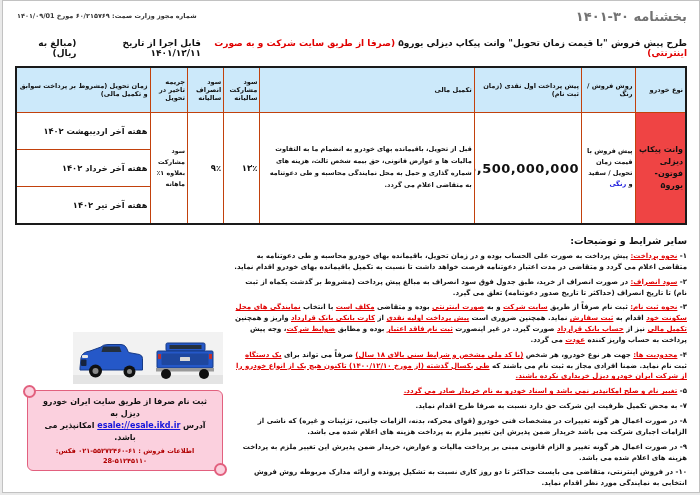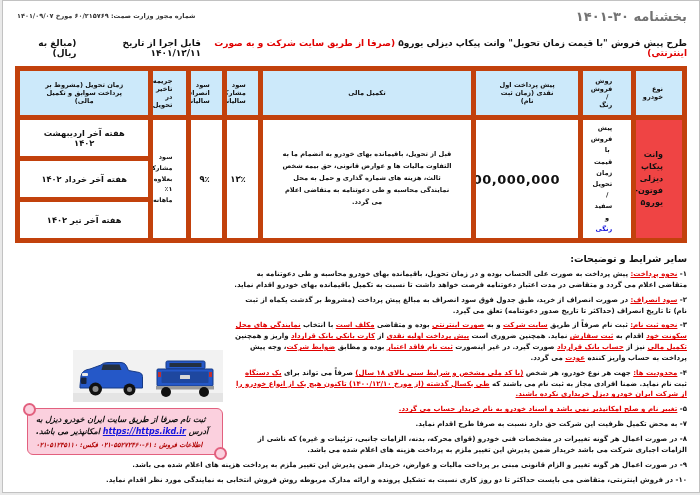--- a/index.html
+++ b/index.html
@@ -32,23 +32,23 @@
     display:flex;justify-content:space-between;align-items:baseline;
     margin-top:9px;font-size:9px;font-weight:bold;color:#111;
   }
   .plan-red{color:#e00000;}
   
   table.main{
     width:100%;border-collapse:collapse;margin-top:8px;
     table-layout:fixed;
   }
   table.main th,table.main td{
-    border:5px solid #c2410c;
-    text-align:center;vertical-align:middle;
-    padding:2px 19px;color:#111;
+    border:1px solid #c2410c;
+    text-align:right;vertical-align:middle;
+    padding:2px 2px;color:#111;
     overflow:hidden;
   }
   table.main{border:2px solid #1a1a1a;}
   th.blue,td.blue{background:#ef4444;}
   table.main th{font-size:6.6px;font-weight:bold;height:40px;background:#cce9fa;}
   td.vehicle{font-size:8px;font-weight:bold;line-height:1.5;}
   td.method{font-size:6.6px;font-weight:bold;line-height:1.7;}
   td.method .clr{color:#1414dc;}
   td.price{font-size:13px;font-weight:bold;letter-spacing:.5px;}
   td.fincomp{font-size:6.6px;font-weight:bold;line-height:1.8;padding:2px 8px;}
@@ -64,40 +64,40 @@
   .seg-r{color:#e00000;text-decoration:underline;}
   
   .media-float{
     float:left;width:208px;margin:80px 8px 2px 0;
     direction:rtl;
   }
   .truck-img{display:block;width:150px;height:54px;margin:0 0 5px 14px;}
   .callout{
     position:relative;width:196px;box-sizing:border-box;
     background:#fbd0de;border:1.5px solid #e2607e;border-radius:6px;
-    padding:5px 8px 4px 8px;text-align:left;font-style:italic;
+    padding:5px 8px 4px 8px;text-align:center;
   }
   .callout .c1{font-size:8px;font-weight:bold;color:#111;line-height:1.5;}
   .callout .c-link{color:#1414dc;text-decoration:underline;font-weight:bold;}
   .callout .c3{font-size:6.6px;font-weight:bold;color:#b00000;margin-top:2px;}
   .curl{
     position:absolute;width:9px;height:9px;border-radius:50%;
     border:2px solid #e2607e;background:#fbd0de;
   }
   .curl.tl{top:-6px;right:auto;left:-5px;}
   .curl.br{bottom:-6px;right:-5px;}
 </style>
 </head>
 <body>
 
 <div class="page">
 
   <div class="hdr">
     <div class="bulletin-title">بخشنامه ۳۰-۱۴۰۱</div>
-    <div class="permit">شماره مجوز وزارت صمت: ۶۰/۲۱۵۷۶۹ مورخ ۱۴۰۱/۰۹/۰۷</div>
+    <div class="permit">شماره مجوز وزارت صمت: ۶۰/۲۱۵۷۶۹ مورخ ۱۴۰۱/۰۹/01</div>
   </div>
 
   <div class="plan-line">
     <span>
       <span>طرح پیش فروش "با قیمت زمان تحویل" وانت پیکاپ دیزلی یورو۵</span>
       <span class="plan-red">(صرفا از طریق سایت شرکت و به صورت اینترنتی)</span>
     </span>
     <span>قابل اجرا از  تاریخ   ۱۴۰۱/۱۲/۱۱</span>
     <span>(مبالغ به ریال)</span>
   </div>
@@ -171,30 +171,30 @@
         <rect x="272" y="44" width="6" height="10" fill="#c03030"></rect>
         <rect x="166" y="72" width="116" height="7" fill="#9a9a9a"></rect>
         <circle cx="186" cy="84" r="10" fill="#101010"></circle>
         <circle cx="262" cy="84" r="10" fill="#101010"></circle>
       </svg>
       <div class="callout">
         <span class="curl tl"></span>
         <span class="curl br"></span>
         <div class="c1">ثبت نام صرفا از طریق سایت ایران خودرو دیزل به</div>
         <div class="c1">
-          <span>آدرس </span><a class="c-link" href="#">https://https.ikd.ir</a><span> امکانپذیر می باشد.</span>
+          <span>آدرس </span><a class="c-link" href="#">esale://esale.ikd.ir</a><span> امکانپذیر می باشد.</span>
         </div>
-        <div class="c3">اطلاعات فروش : ۶۱-۵۵۲۷۲۴۶۰-۰۲۱   فکس: ۵۱۲۴۵۱۱۰-۰۲۱</div>
+        <div class="c3">اطلاعات فروش : ۶۱-۵۵۲۷۲۴۶۰-۰۲۱   فکس: ۵۱۲۴۵۱۱۰-28</div>
       </div>
     </div>
 
   <div class="term"><span class="tn">۱- </span><span class="seg seg-r">نحوه پرداخت:</span><span class="seg"> پیش پرداخت به صورت علی الحساب بوده و در زمان تحویل، باقیمانده بهای خودرو محاسبه و طی دعوتنامه به متقاضی اعلام می گردد و متقاضی در مدت اعتبار دعوتنامه فرصت خواهد داشت تا نسبت به تکمیل باقیمانده بهای خودرو اقدام نماید.</span></div>
       <div class="term"><span class="tn">۲- </span><span class="seg seg-r">سود انصراف:</span><span class="seg"> در صورت انصراف از خرید، طبق جدول فوق سود انصراف به مبالغ پیش پرداخت (مشروط بر گذشت یکماه از ثبت نام) تا تاریخ انصراف (حداکثر تا تاریخ صدور دعوتنامه) تعلق می گیرد.</span></div>
       <div class="term"><span class="tn">۳- </span><span class="seg seg-r">نحوه ثبت نام:</span><span class="seg"> ثبت نام صرفاً از طریق </span><span class="seg seg-r">سایت شرکت</span><span class="seg"> و به </span><span class="seg seg-r">صورت اینترنتی</span><span class="seg"> بوده و متقاضی </span><span class="seg seg-r">مکلف است</span><span class="seg"> با انتخاب </span><span class="seg seg-r">نمایندگی های محل سکونت خود</span><span class="seg"> اقدام به </span><span class="seg seg-r">ثبت سفارش</span><span class="seg"> نماید. همچنین ضروری است </span><span class="seg seg-r">پیش پرداخت اولیه نقدی</span><span class="seg"> از </span><span class="seg seg-r">کارت بانکی بانک قرارداد</span><span class="seg"> واریز و همچنین </span><span class="seg seg-r">تکمیل مالی</span><span class="seg"> نیز از </span><span class="seg seg-r">حساب بانک قرارداد</span><span class="seg"> صورت گیرد. در غیر اینصورت </span><span class="seg seg-r">ثبت نام فاقد اعتبار</span><span class="seg"> بوده و مطابق </span><span class="seg seg-r">ضوابط شرکت</span><span class="seg">، وجه پیش پرداخت به حساب واریز کننده </span><span class="seg seg-r">عودت</span><span class="seg"> می گردد.</span></div>
       <div class="term"><span class="tn">۴- </span><span class="seg seg-r">محدودیت ها:</span><span class="seg"> جهت هر نوع خودرو، هر شخص </span><span class="seg seg-r">(با کد ملی مشخص و شرایط سنی بالای ۱۸ سال)</span><span class="seg"> صرفاً می تواند برای </span><span class="seg seg-r">یک دستگاه</span><span class="seg"> ثبت نام نماید. ضمنا افرادی مجاز به ثبت نام می باشند که </span><span class="seg seg-r">طی یکسال گذشته (از مورخ ۱۴۰۰/۱۲/۱۰) تاکنون هیچ یک از انواع خودرو را از شرکت ایران خودرو دیزل خریداری نکرده باشند.</span></div>
-      <div class="term"><span class="tn">۵- </span><span class="seg seg-r">تغییر نام و صلح امکانپذیر نمی باشد و اسناد خودرو به نام خریدار حساب می گردد.</span></div>
+      <div class="term"><span class="tn">۵- </span><span class="seg seg-r">تغییر نام و صلح امکانپذیر نمی باشد و اسناد خودرو به نام خریدار صادر می گردد.</span></div>
       <div class="term"><span class="tn">۷- </span><span class="seg"> به محض تکمیل ظرفیت این شرکت حق دارد نسبت به صرفا طرح اقدام نماید.</span></div>
       <div class="term"><span class="tn">۸- </span><span class="seg"> در صورت اعمال هر گونه تغییرات در مشخصات فنی خودرو (قوای محرکه، بدنه، الزامات جانبی، تزئینات و غیره) که ناشی از الزامات اجباری شرکت می باشد خریدار ضمن پذیرش این تغییر ملزم به پرداخت هزینه های اعلام شده می باشد.</span></div>
       <div class="term"><span class="tn">۹- </span><span class="seg"> در صورت اعمال هر گونه تغییر و الزام قانونی مبنی بر پرداخت مالیات و عوارض، خریدار ضمن پذیرش این تغییر ملزم به پرداخت هزینه های اعلام شده می باشد.</span></div>
       <div class="term"><span class="tn">۱۰- </span><span class="seg"> در فروش اینترنتی، متقاضی می بایست حداکثر تا دو روز کاری نسبت به تشکیل پرونده و ارائه مدارک مربوطه روش فروش انتخابی به نمایندگی مورد نظر اقدام نماید.</span></div>
     </div>
 
 </div>
 
 </body></html>

